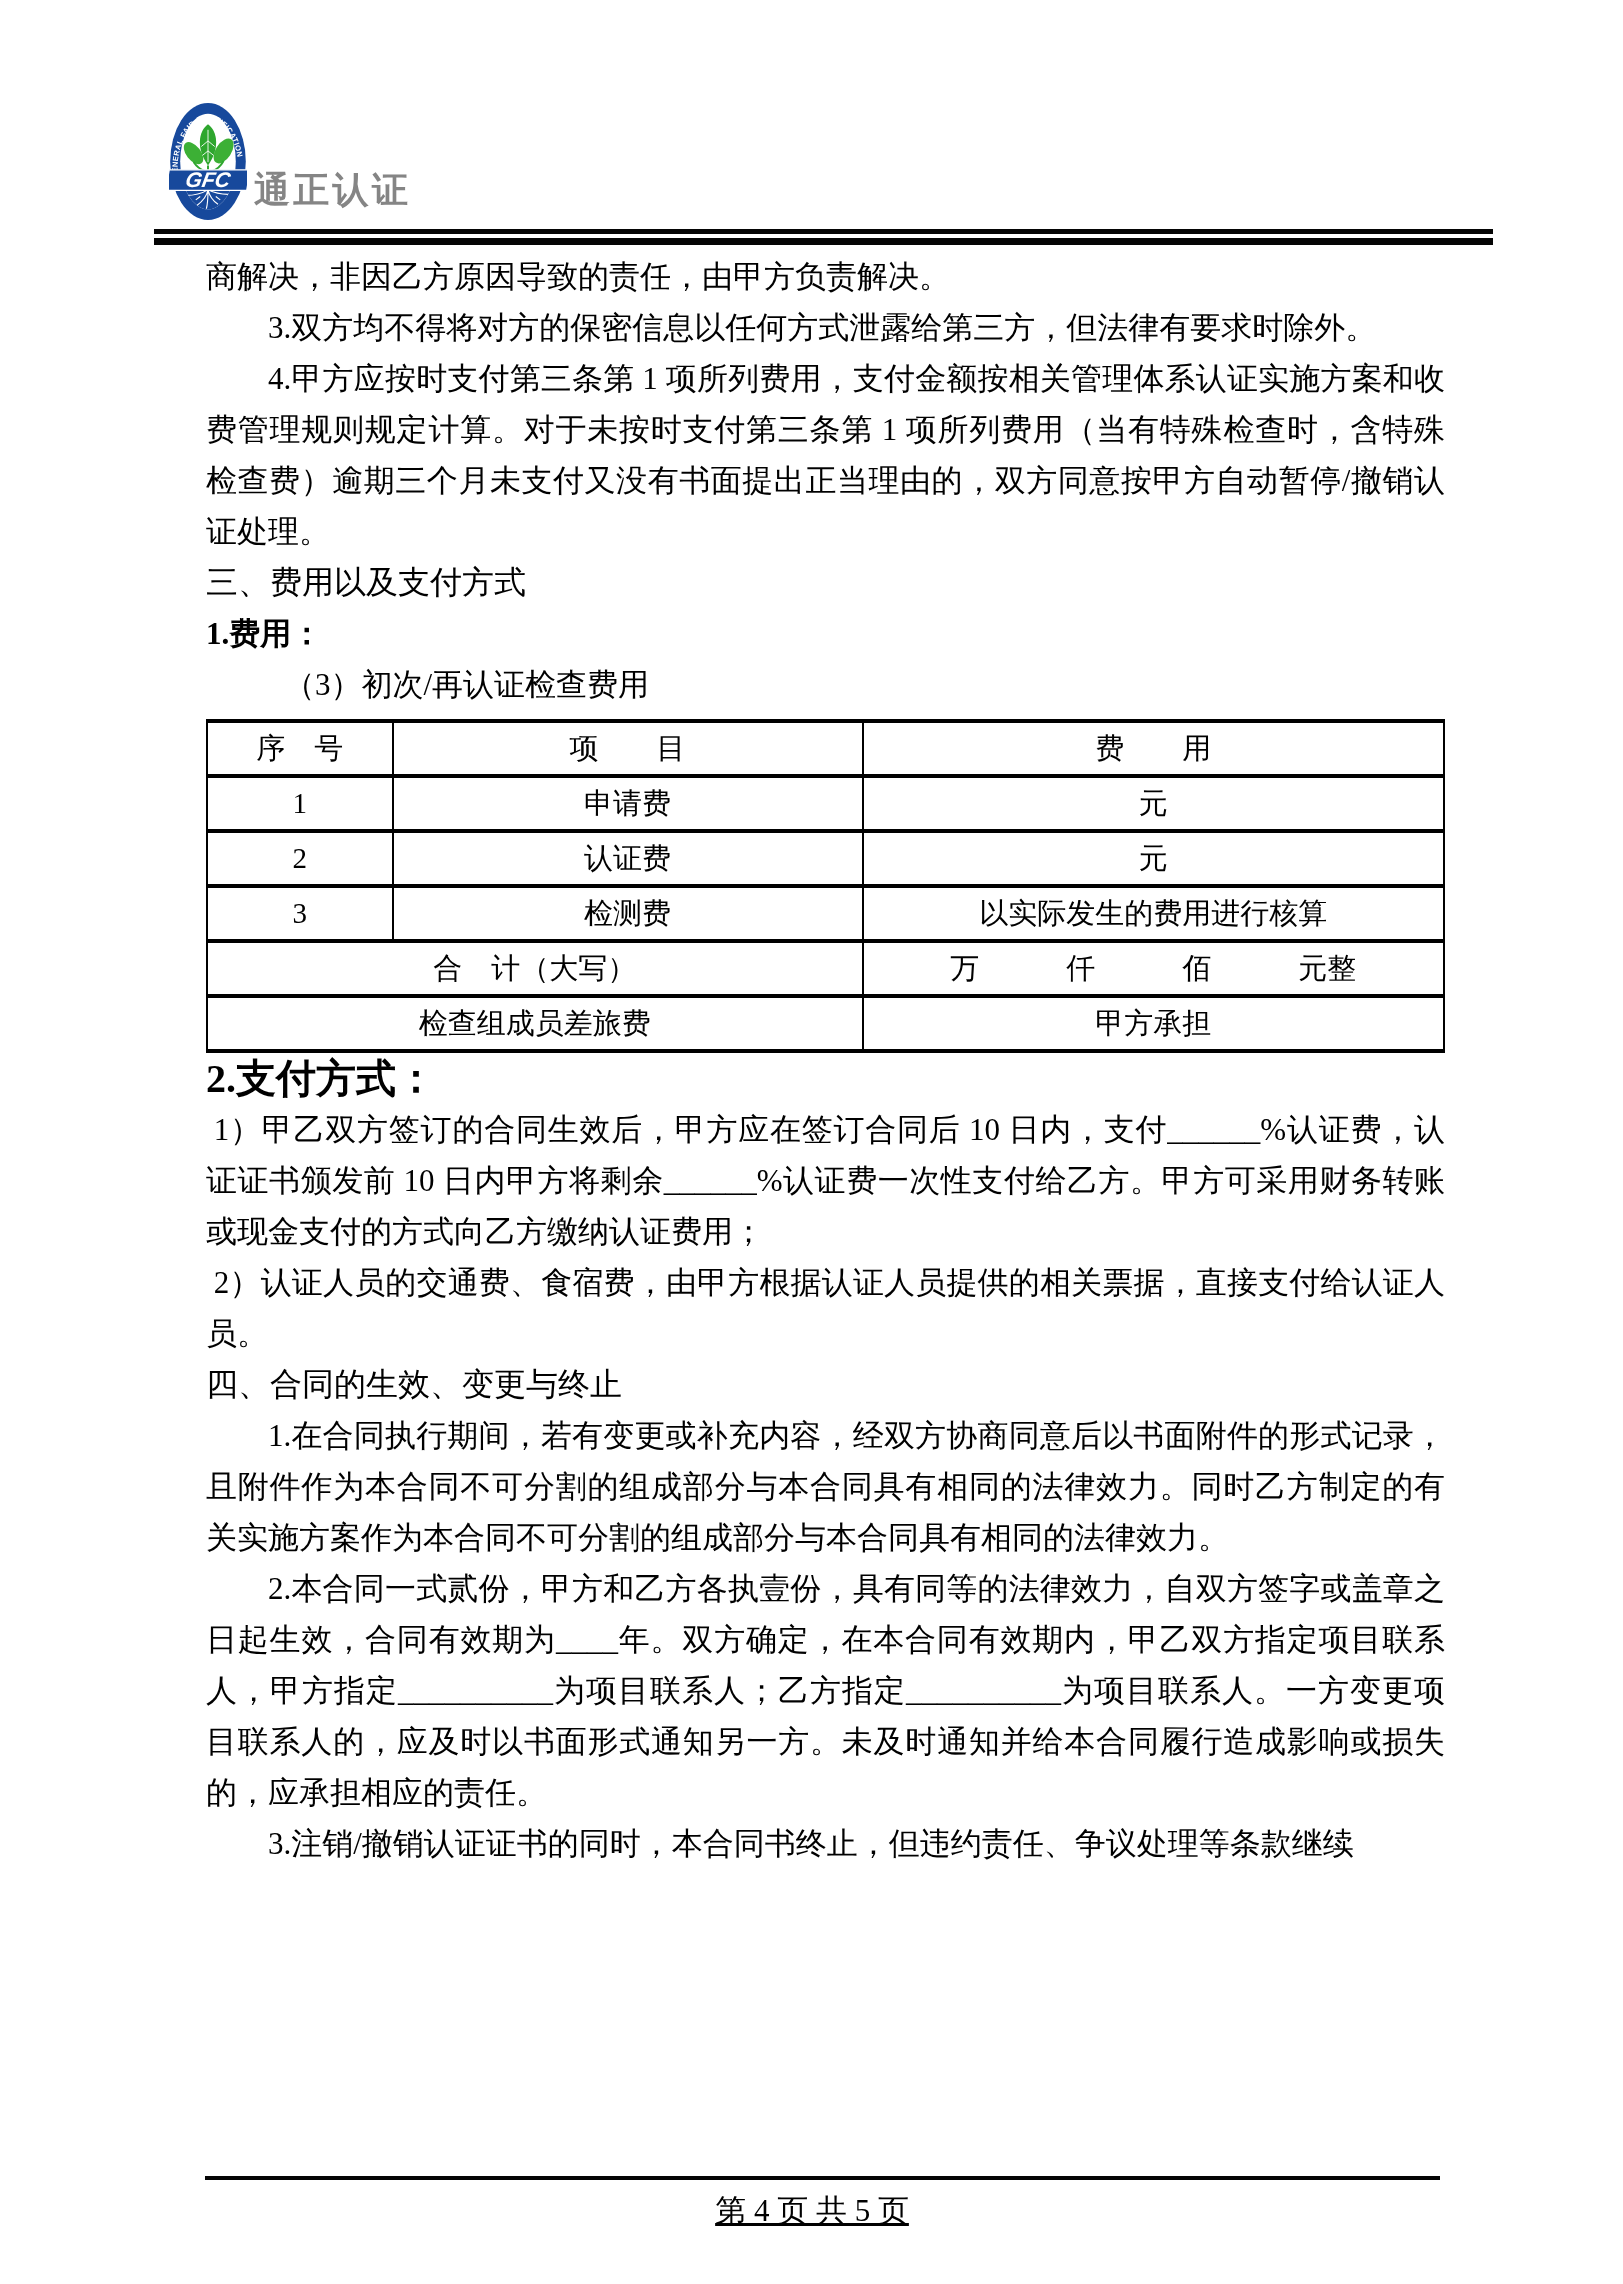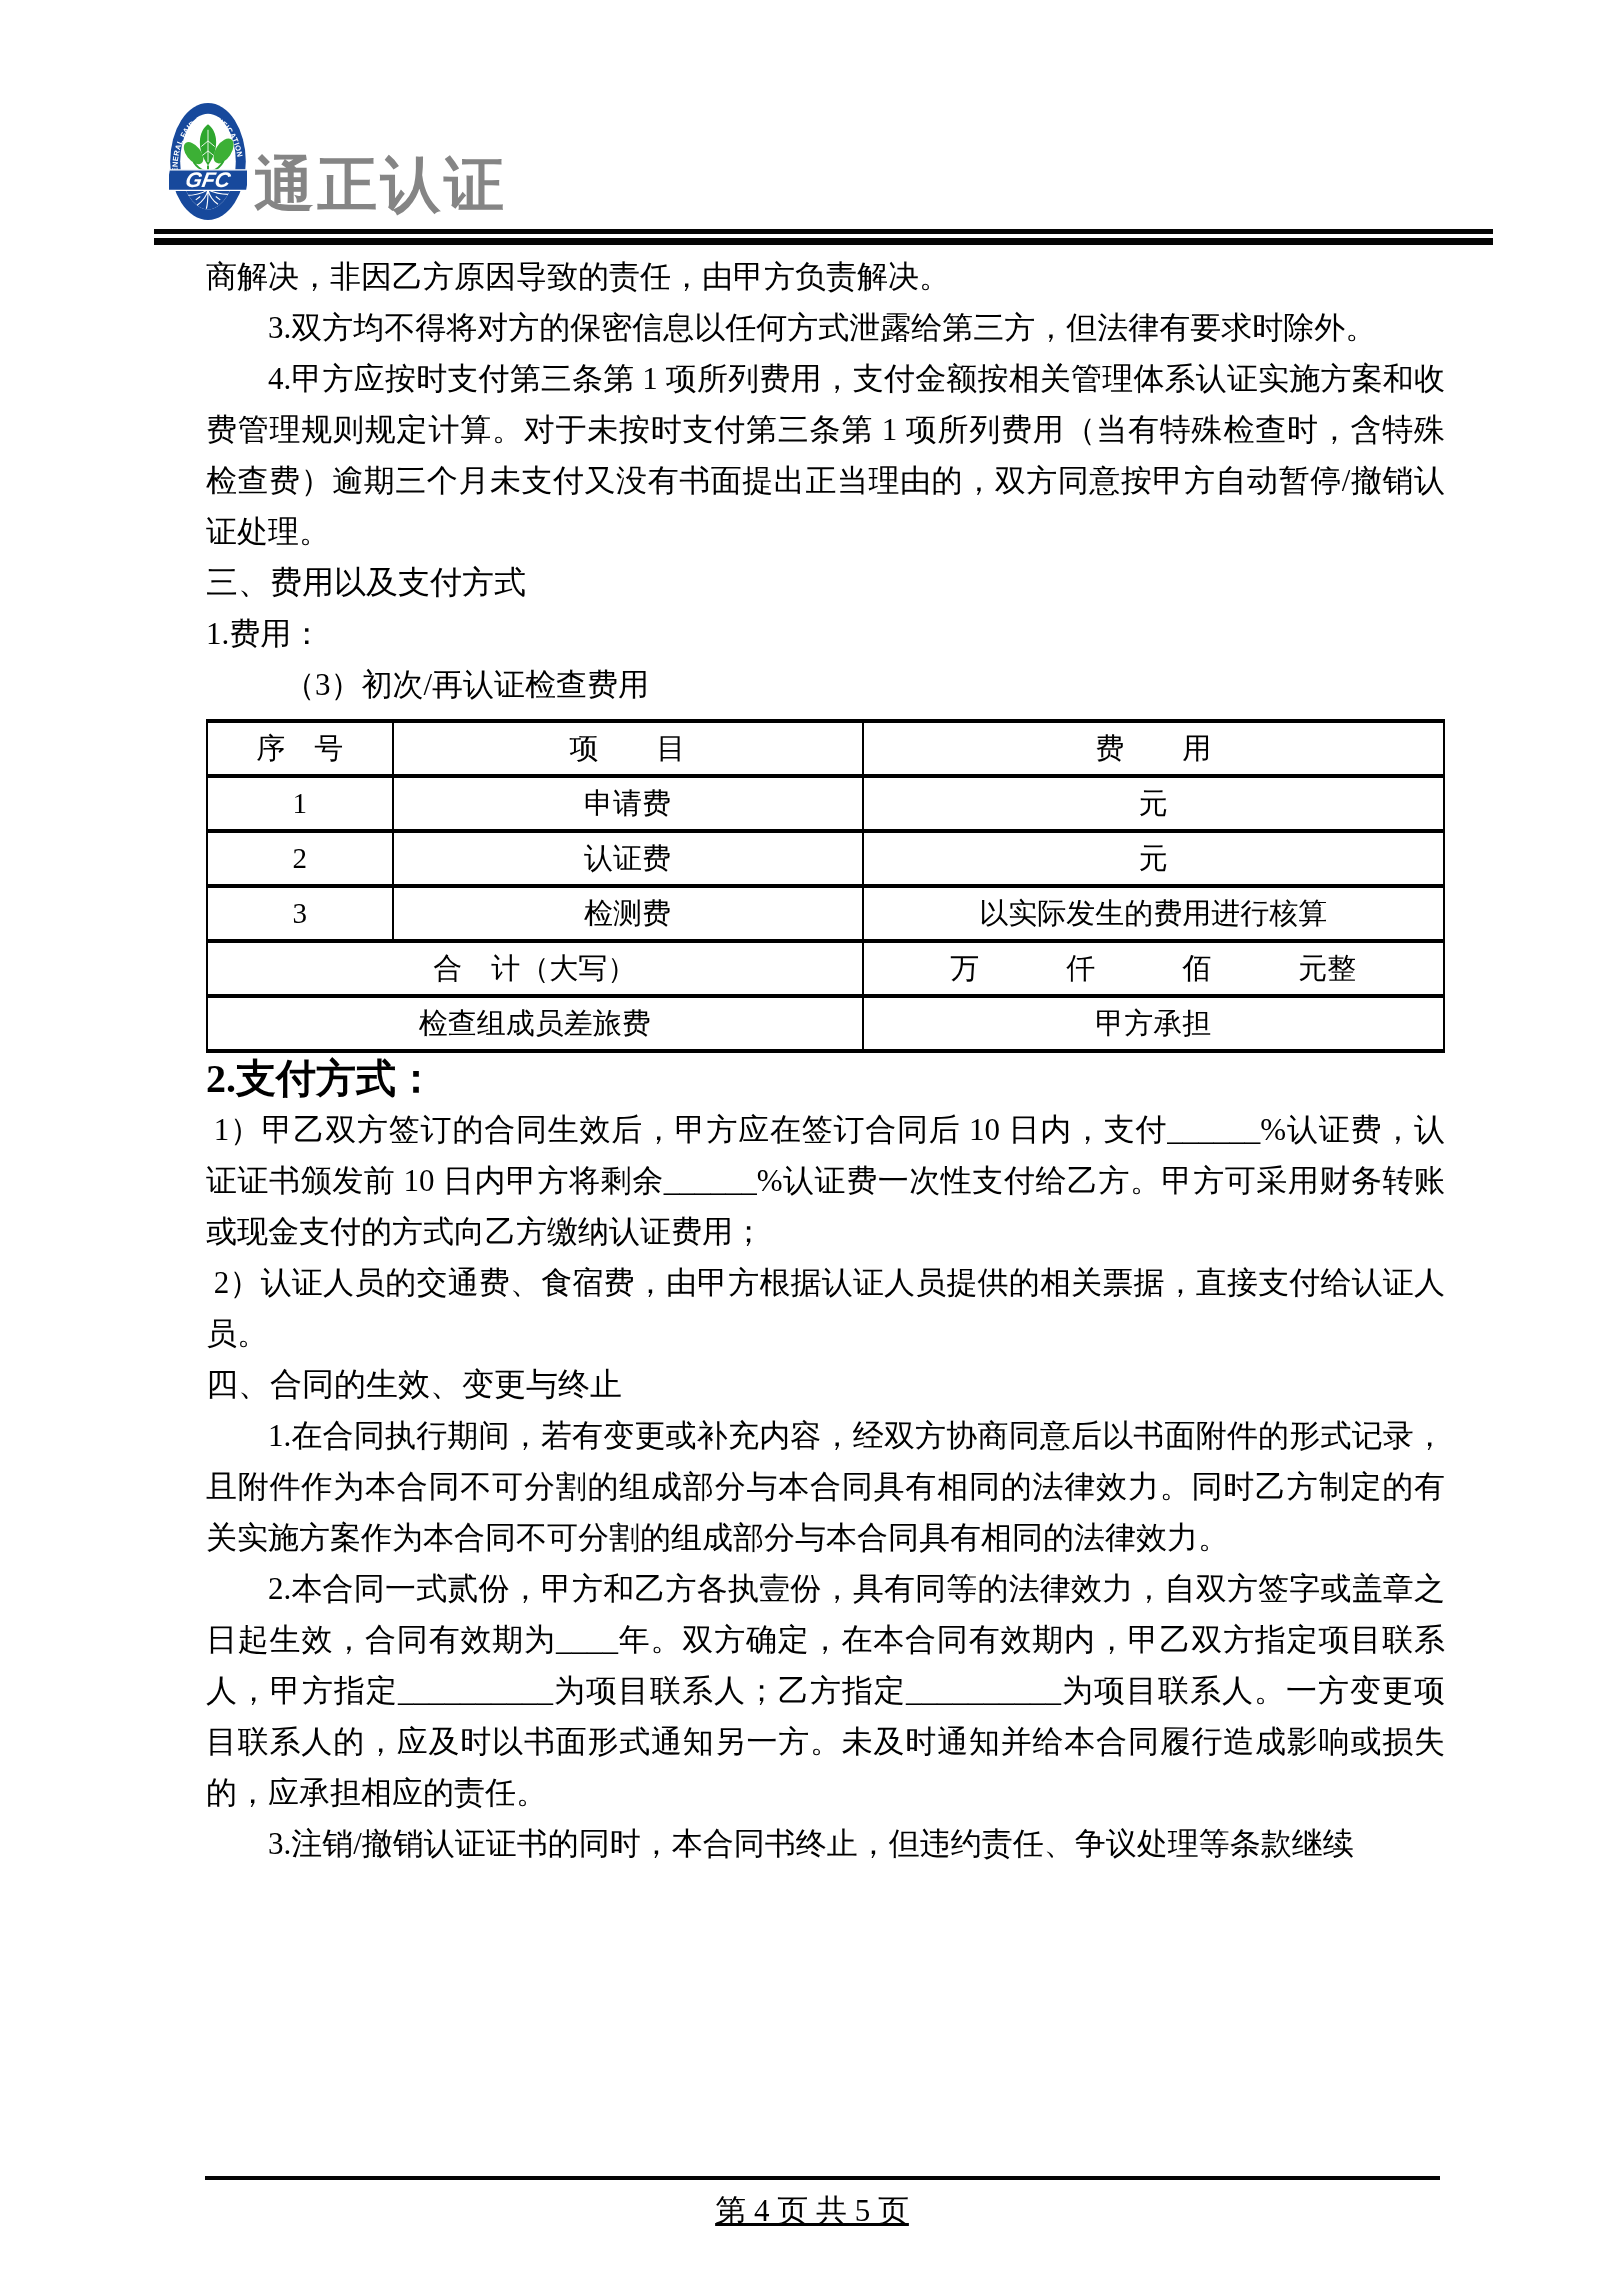--- a/index.html
+++ b/index.html
@@ -5,39 +5,39 @@
   html,body{margin:0;padding:0;}
   body{
     width:1624px;height:2284px;background:#ffffff;position:relative;
     font-family:"Liberation Serif","DejaVu Serif",serif;color:#000;
   }
   .page{position:absolute;left:0;top:0;width:1624px;height:2284px;overflow:hidden;}
 
   
   .logo-svg{position:absolute;left:169px;top:102px;}
   .brand{
-    position:absolute;left:254px;top:145px;
+    position:absolute;left:254px;top:166px;
     font-family:"Liberation Sans","DejaVu Sans",sans-serif;
-    font-size:60px;font-weight:bold;color:#858585;letter-spacing:3.3px;white-space:nowrap;
+    font-size:36px;font-weight:bold;color:#858585;letter-spacing:3.3px;white-space:nowrap;
   }
   .header-rule{position:absolute;left:154px;top:229px;width:1339px;}
   .header-rule .r1{height:5px;background:#050505;}
   .header-rule .r2{height:3.9px;background:transparent;}
   .header-rule .r3{height:6.7px;background:#050505;}
 
   
   .main{
     position:absolute;left:206px;top:251px;width:1239px;
     font-size:31px;line-height:51px;text-align:justify;
   }
   .main p{margin:0;}
   .ind{text-indent:62px;}
   .sec-title{font-size:32px;font-weight:normal;margin:0;}
   .gap-sec3{margin-top:70px;}
-  .fee-label{font-weight:normal;margin-left:65px;}
+  .fee-label{font-weight:bold;margin-left:65px;}
   .fee-sub{text-indent:78px;}
 
   table.fee{
     border-collapse:collapse;width:100%;margin-top:9px;table-layout:fixed;
     font-size:29px;
   }
   table.fee td{
     border:2.2px solid #000;
     border-top-width:4.4px;border-bottom-width:4.4px;
     text-align:center;vertical-align:middle;height:47px;padding:0;

